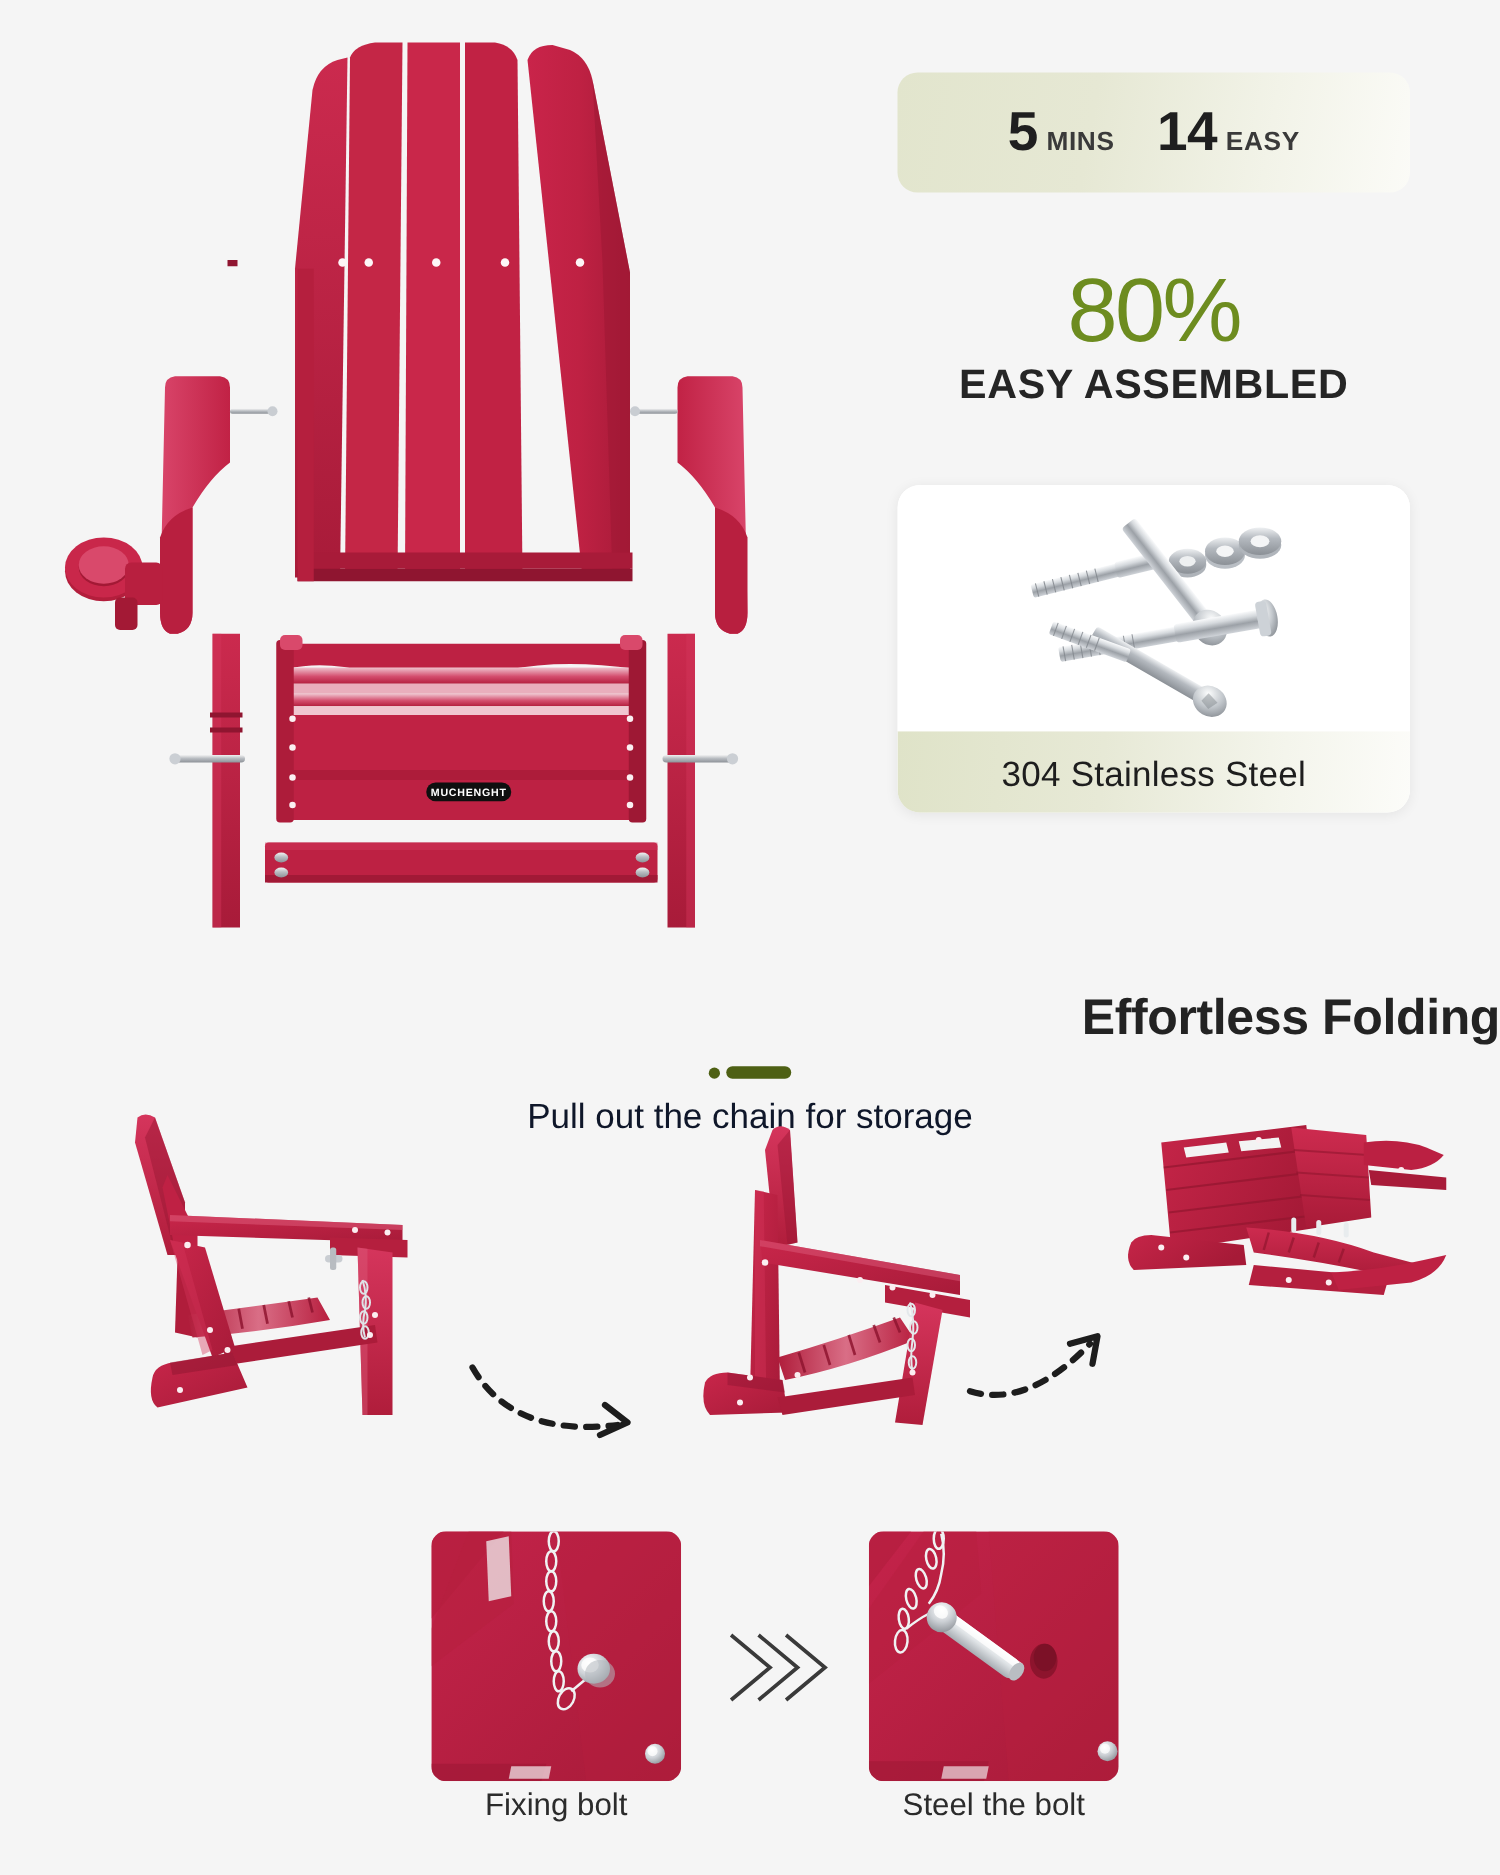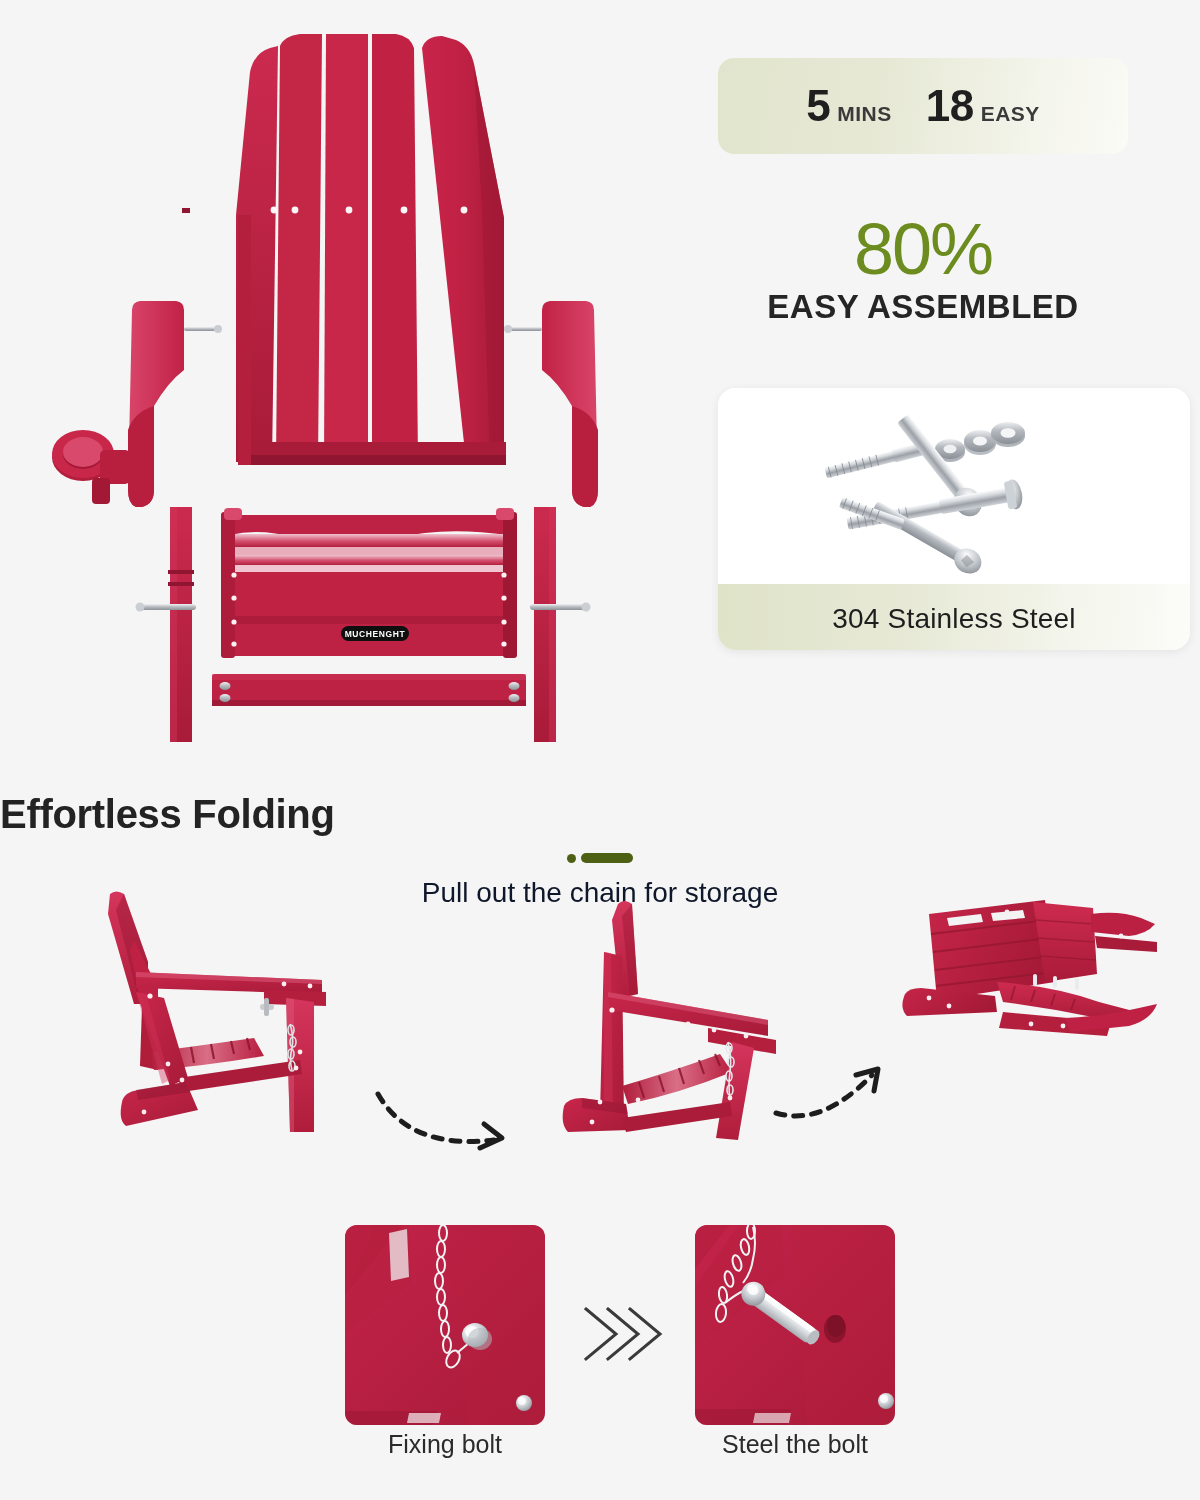--- a/index.html
+++ b/index.html
@@ -25,35 +25,35 @@
   }
   .metric{ display:flex; align-items:baseline; }
   .metric .num{ font-size:44px; font-weight:bold; letter-spacing:-0.5px; color:#1f1f1f; }
   .metric .unit{ font-size:21px; font-weight:bold; letter-spacing:0.5px; color:#3a3a3a; margin-left:7px; }
 
   #assembly-claim{ margin-top:62px; text-align:center; width:410px; }
   #pct-value{ font-size:72px; font-weight:normal; line-height:0.92; color:#6d8c1f; letter-spacing:-2px; }
   #claim-sub{ font-size:33px; font-weight:bold; letter-spacing:0.5px; color:#252525; margin-top:6px; }
 
   #hardware-card{
-    margin-top:62px; width:472px; height:262px; border-radius:18px; overflow:hidden;
+    margin-top:62px; width:410px; height:262px; border-radius:18px; overflow:hidden;
     background:#fff; box-shadow:0 2px 10px rgba(0,0,0,.07);
     display:flex; flex-direction:column;
   }
   #hardware-photo{ flex:1; position:relative; background:#fff; }
   #hardware-caption{
     height:70px; flex:none;
     background:linear-gradient(95deg,#dfe3c8 0%,#e7e9d6 40%,#f4f5ec 75%,#fcfcf9 100%);
     display:flex; align-items:center; justify-content:center;
     font-size:28px; color:#1e1e1e; letter-spacing:0.2px;
   }
 
   
   #folding-section{ position:absolute; left:0; top:770px; width:1200px; height:730px; }
-  #folding-title{ text-align:left; font-size:40px; font-weight:bold; color:#232323; padding-top:22px; letter-spacing:-0.3px; }
+  #folding-title{ text-align:right; font-size:40px; font-weight:bold; color:#232323; padding-top:22px; letter-spacing:-0.3px; }
   #folding-divider{ display:flex; align-items:center; justify-content:center; gap:5px; margin-top:16px; }
   #folding-divider .dot{ width:9px; height:9px; border-radius:50%; background:#4e6014; }
   #folding-divider .bar{ width:52px; height:10px; border-radius:5px; background:#4e6014; }
   #folding-sub{ text-align:center; font-size:28px; color:#0f172a; margin-top:14px; }
 
   #sequence{ position:absolute; left:0; top:115px; width:1200px; height:340px; }
   .seq-chair{ position:absolute; }
   .seq-arrow{ position:absolute; }
 
   #detail-row{ position:absolute; left:0; top:455px; width:1200px; height:275px; }
@@ -212,21 +212,21 @@
   </div>
 
   <div id="right-column">
 
     <div id="steps-banner">
       <div class="metric">
         <span class="num">5</span>
         <span class="unit">MINS</span>
       </div>
       <div class="metric">
-        <span class="num">18</span>
+        <span class="num">14</span>
         <span class="unit">EASY</span>
       </div>
     </div>
 
     <div id="assembly-claim">
       <div id="pct-value">80%</div>
       <div id="claim-sub">EASY ASSEMBLED</div>
     </div>
 
     <div id="hardware-card">

